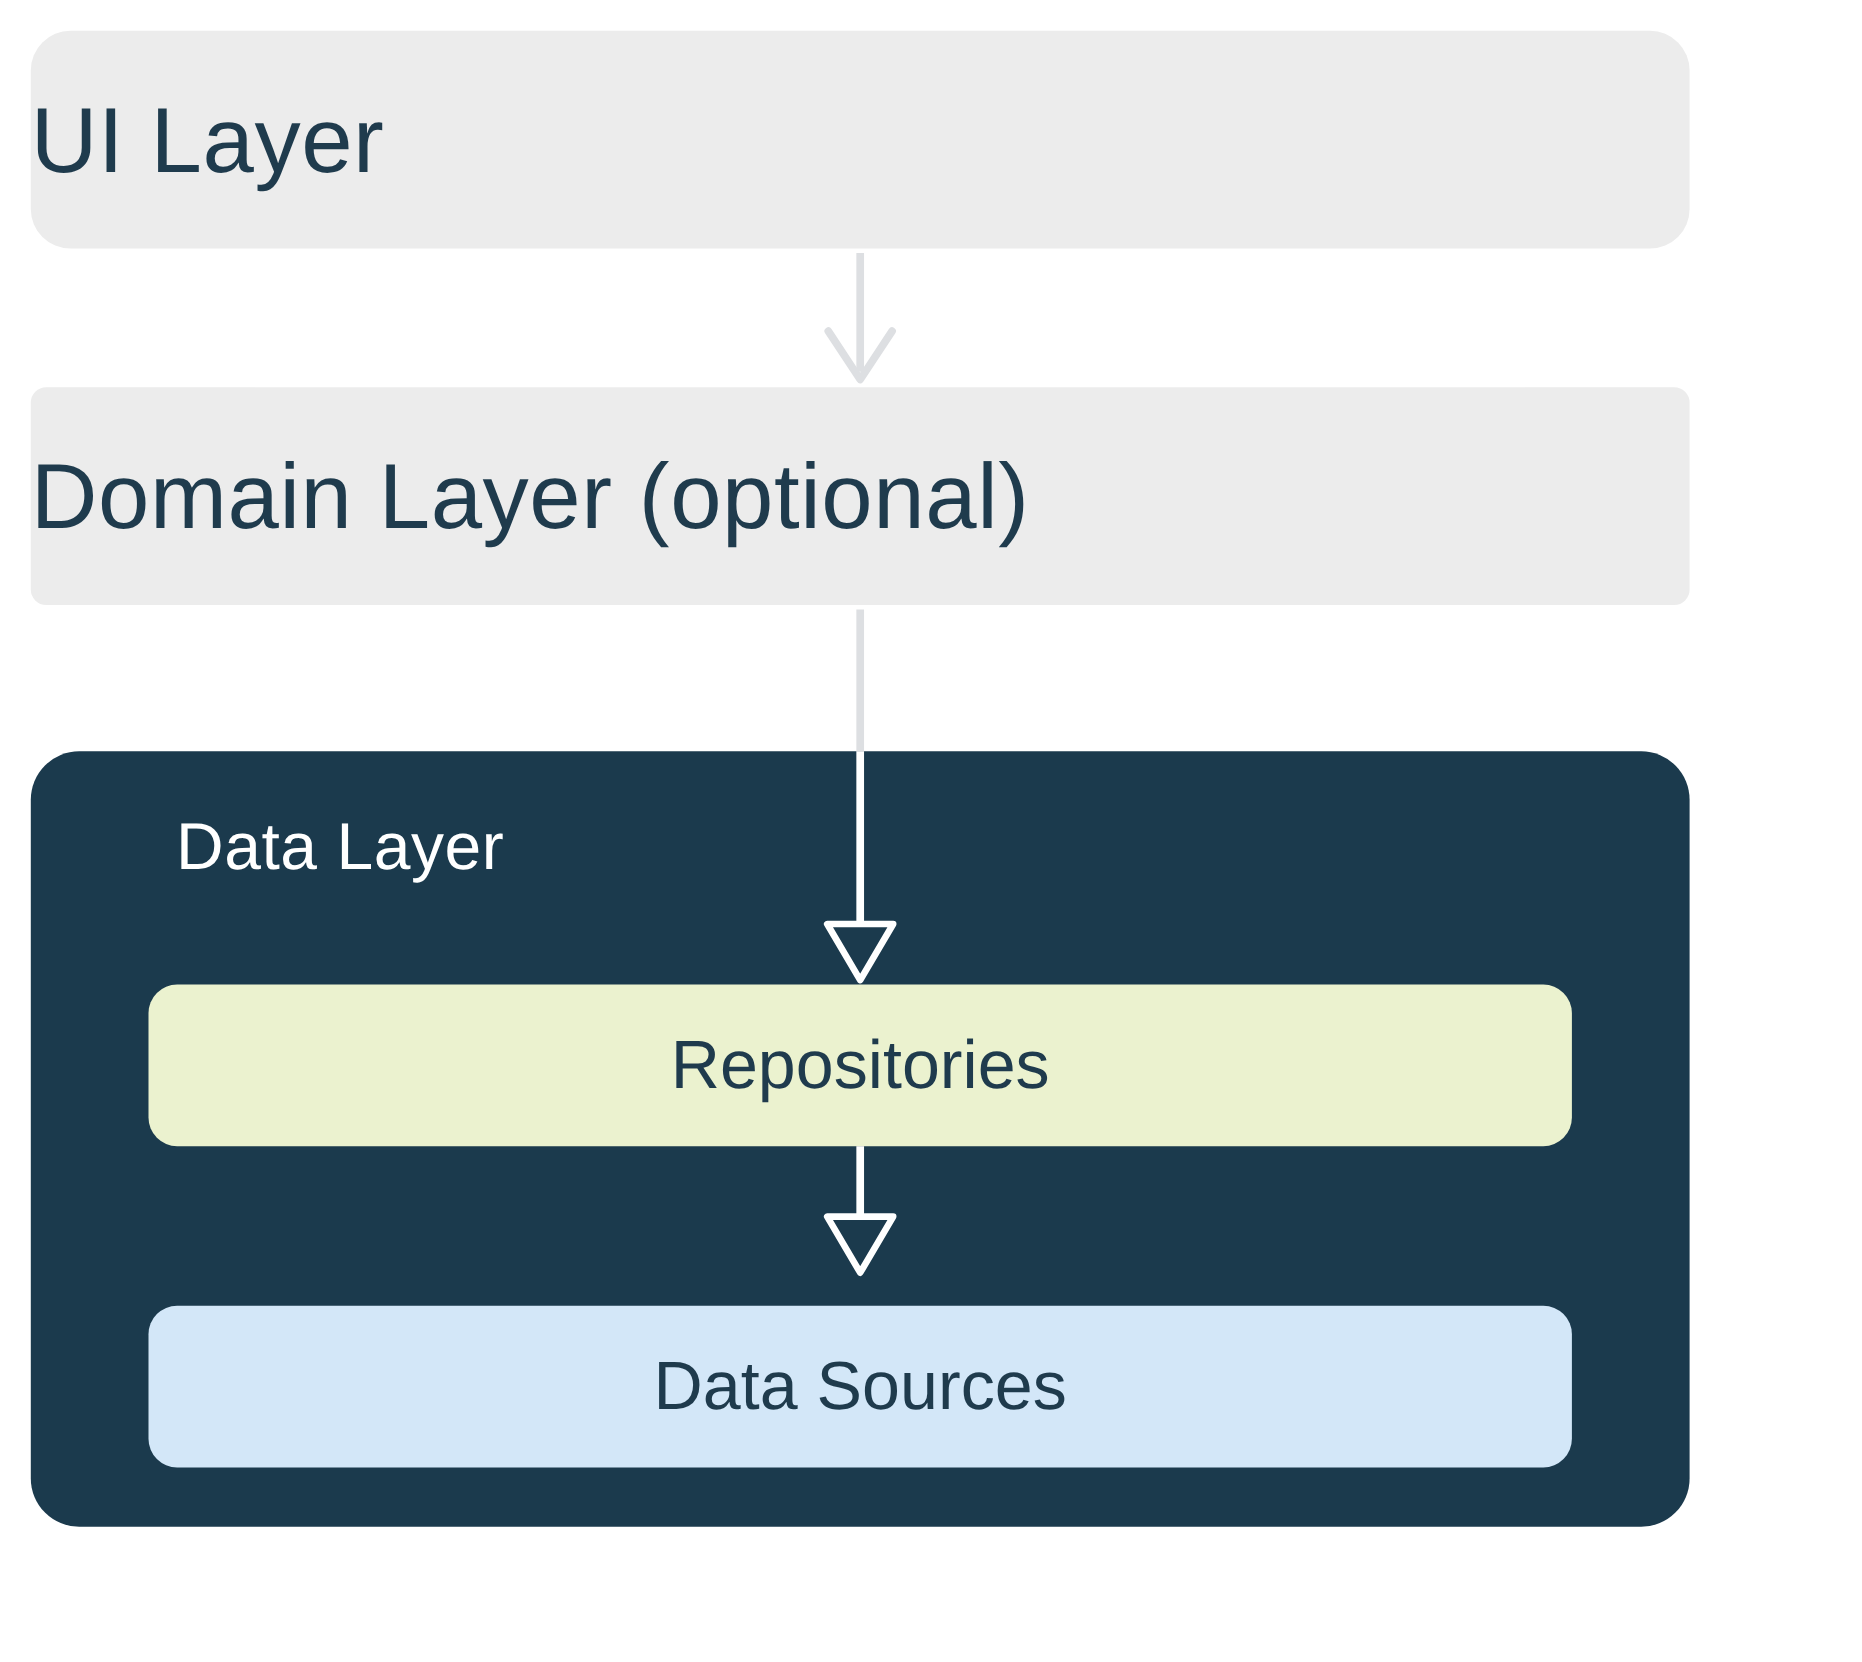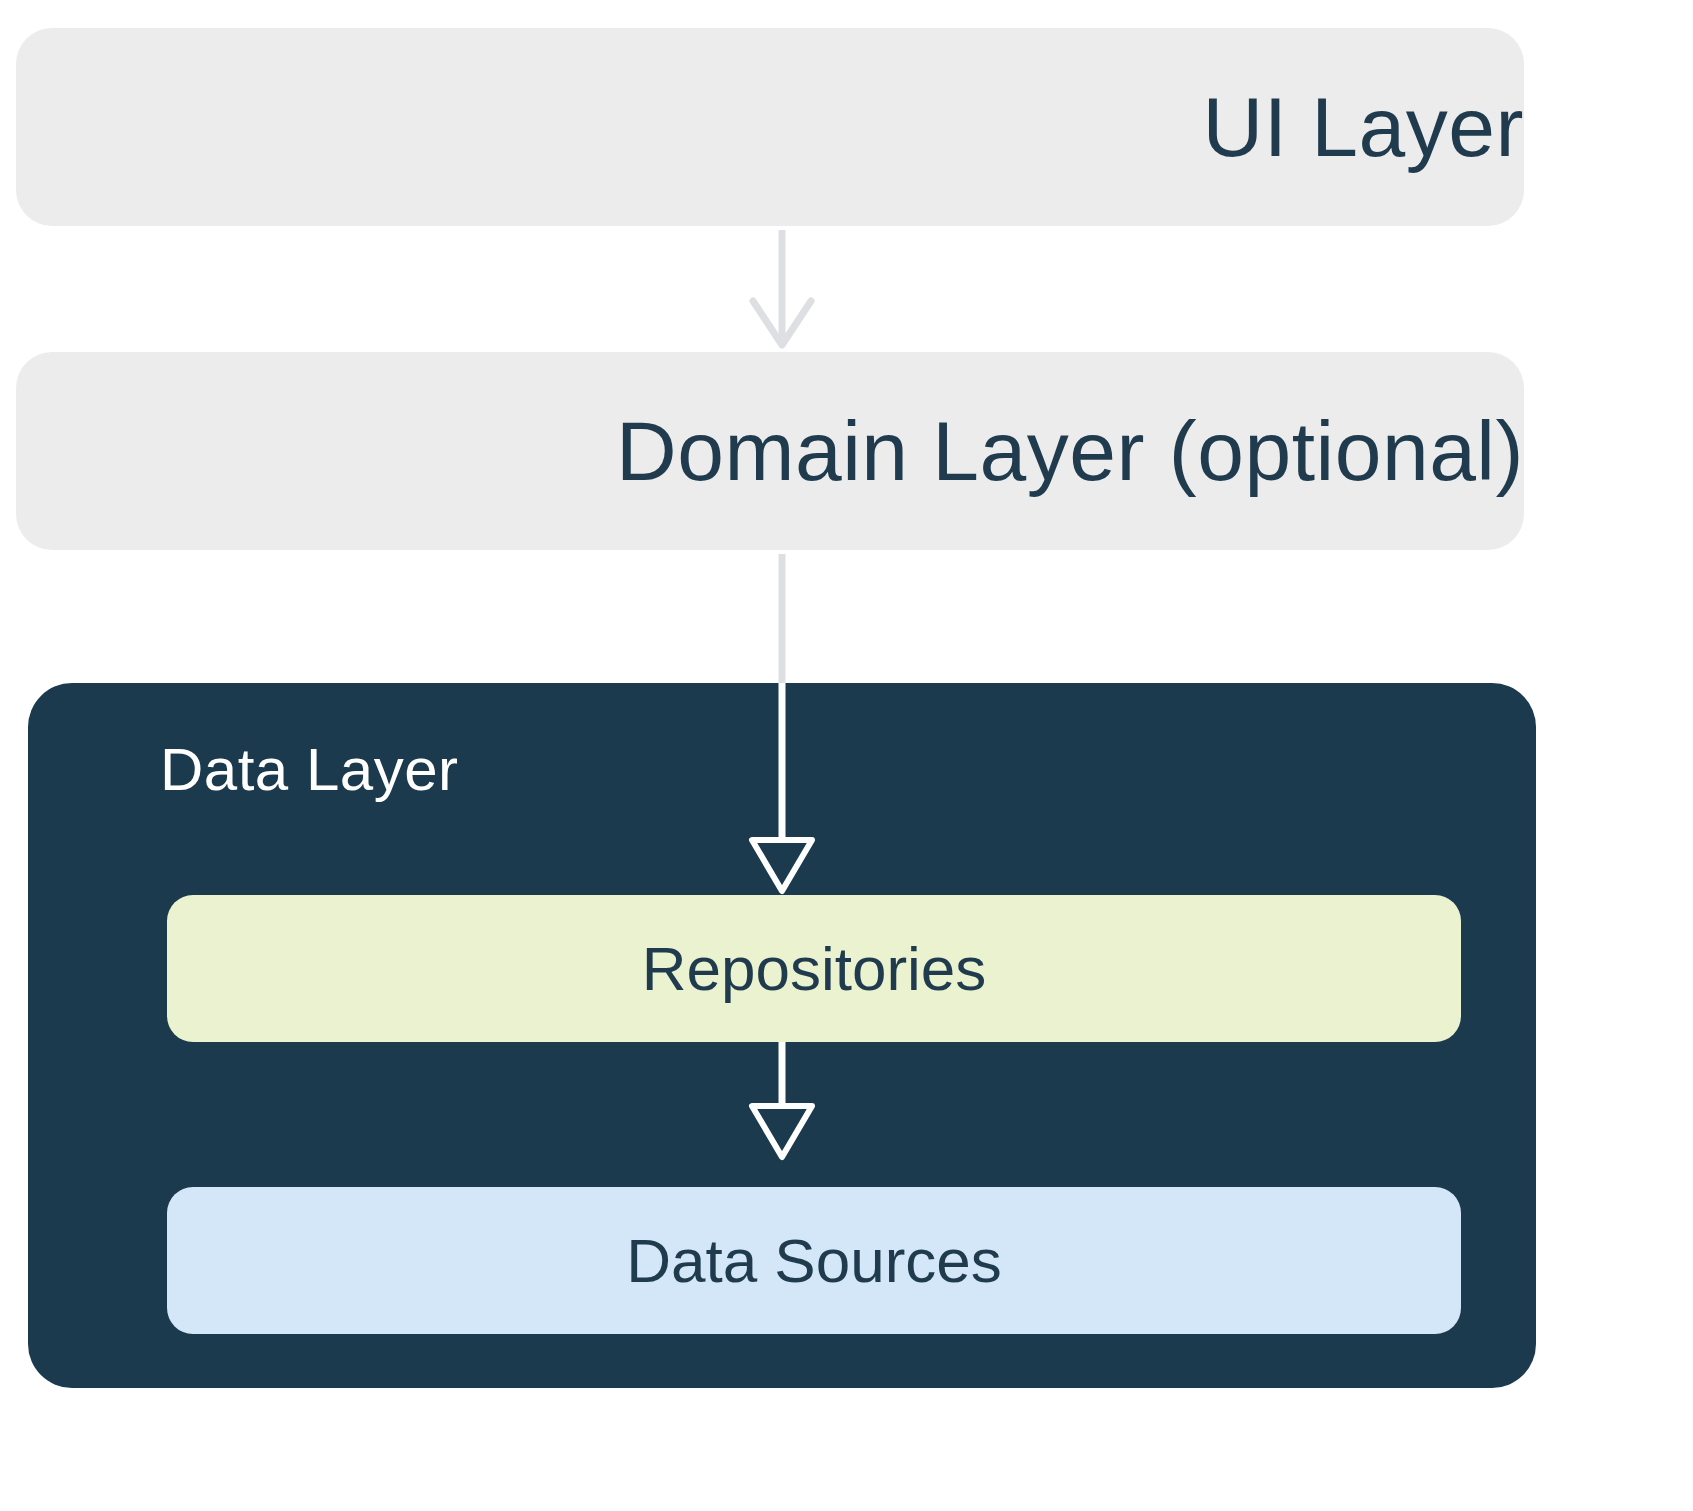--- a/index.html
+++ b/index.html
@@ -12,31 +12,31 @@
     width: 1693px;
     height: 1511px;
     background: var(--background, #ffffff);
     font-family: "Liberation Sans", sans-serif;
     overflow: hidden;
   }
 
   
   .layer-box {
     position: absolute;
-    left: 16px;
+    left: 28px;
     width: 1508px;
     height: 198px;
     background: var(--layer-box-gray, #ECECEC);
     border-radius: 36px;
     display: flex;
     align-items: center;
-    justify-content: flex-end;
+    justify-content: flex-start;
   }
   #ui-layer     { top: 28px; }
-  #domain-layer { top: 352px; }
+  #domain-layer { top: 352px; border-radius: 14px; }
 
   .layer-label {
     font-size: 84px;
     font-weight: 400;
     color: var(--text-dark, #1F3B4D);
     letter-spacing: 0.5px;
     white-space: nowrap;
   }
 
   
@@ -63,21 +63,20 @@
   
   .inner-box {
     position: absolute;
     left: 107px;
     width: 1294px;
     height: 147px;
     border-radius: 26px;
     display: flex;
     align-items: center;
     justify-content: center;
-    margin-left: 32px;
   }
   #repositories { top: 212px; background: var(--repositories-fill, #EBF2CF); }
   #data-sources { top: 504px; background: var(--data-sources-fill, #D3E7F8); }
 
   .inner-label {
     font-size: 62px;
     font-weight: 400;
     color: var(--text-dark, #1F3B4D);
     white-space: nowrap;
   }

